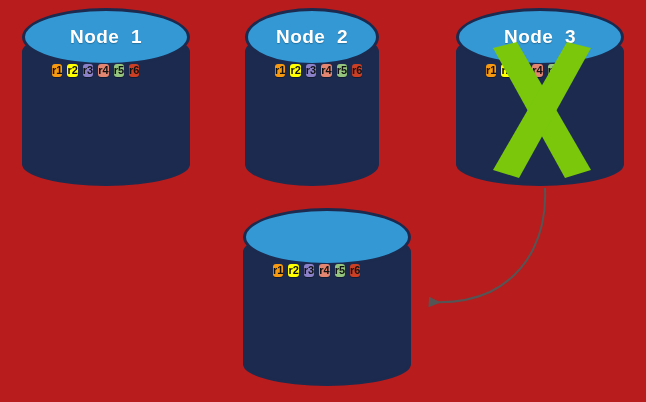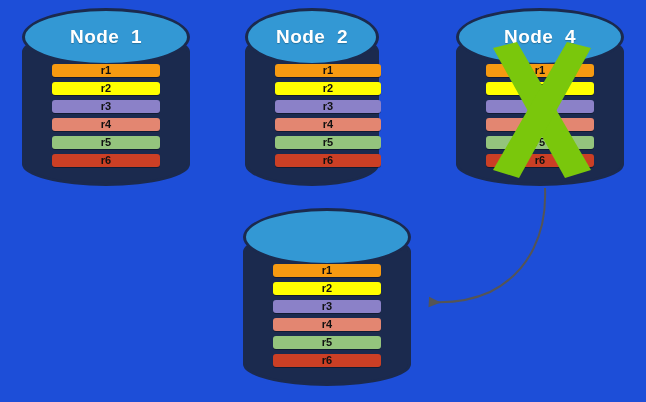--- a/index.html
+++ b/index.html
@@ -57,21 +57,21 @@
     font-weight: bold;
     letter-spacing: 0.5px;
     z-index: 4;
     white-space: pre;
     text-shadow: 0 1px 1px rgba(0,0,0,0.25);
   }
   .records {
     position: absolute;
     z-index: 5;
     display: flex;
-    flex-direction: column;
+    flex-direction: row;
     gap: 5px;
   }
   .record {
     height: 13px;
     border-radius: 3px;
     display: flex;
     align-items: center;
     justify-content: center;
     font-size: 11px;
     font-weight: bold;
@@ -94,21 +94,21 @@
     top: 0;
     width: 646px;
     height: 402px;
     z-index: 9;
     pointer-events: none;
   }
 </style>
 </head>
 <body>
 
-<div id="canvas" style="background: #1d4ed8;">
+<div id="canvas" style="background: #b91c1c;">
 
   <div class="node" id="node-1" style="left:22px; top:8px; width:168px; height:178px;">
     <div class="cyl-body" style="background: rgb(27, 42, 78); border-color: rgb(27, 42, 78);"></div>
     <div class="cyl-top" style="background: rgb(51, 152, 212); border-color: rgb(27, 42, 78);"></div>
     <div class="node-label" style="color: rgb(255, 255, 255);">Node  1</div>
     <div class="records" style="left:30px; top:56px; width:108px;">
       <div class="record" style="background: rgb(247, 154, 17);">r1</div>
       <div class="record" style="background: rgb(255, 255, 0);">r2</div>
       <div class="record" style="background: rgb(139, 129, 200);">r3</div>
       <div class="record" style="background: rgb(227, 134, 113);">r4</div>
@@ -127,21 +127,21 @@
       <div class="record" style="background: rgb(139, 129, 200);">r3</div>
       <div class="record" style="background: rgb(227, 134, 113);">r4</div>
       <div class="record" style="background: rgb(148, 196, 125);">r5</div>
       <div class="record" style="background: rgb(203, 63, 37);">r6</div>
     </div>
   </div>
 
   <div class="node" id="node-3" style="left:456px; top:8px; width:168px; height:178px;">
     <div class="cyl-body" style="background: rgb(27, 42, 78); border-color: rgb(27, 42, 78);"></div>
     <div class="cyl-top" style="background: rgb(51, 152, 212); border-color: rgb(27, 42, 78);"></div>
-    <div class="node-label" style="color: rgb(255, 255, 255);">Node  4</div>
+    <div class="node-label" style="color: rgb(255, 255, 255);">Node  3</div>
     <div class="records" style="left:30px; top:56px; width:108px;">
       <div class="record" style="background: rgb(247, 154, 17);">r1</div>
       <div class="record" style="background: rgb(255, 255, 0);">r2</div>
       <div class="record" style="background: rgb(139, 129, 200);">r3</div>
       <div class="record" style="background: rgb(227, 134, 113);">r4</div>
       <div class="record" style="background: rgb(148, 196, 125);">r5</div>
       <div class="record" style="background: rgb(203, 63, 37);">r6</div>
     </div>
   </div>
 

